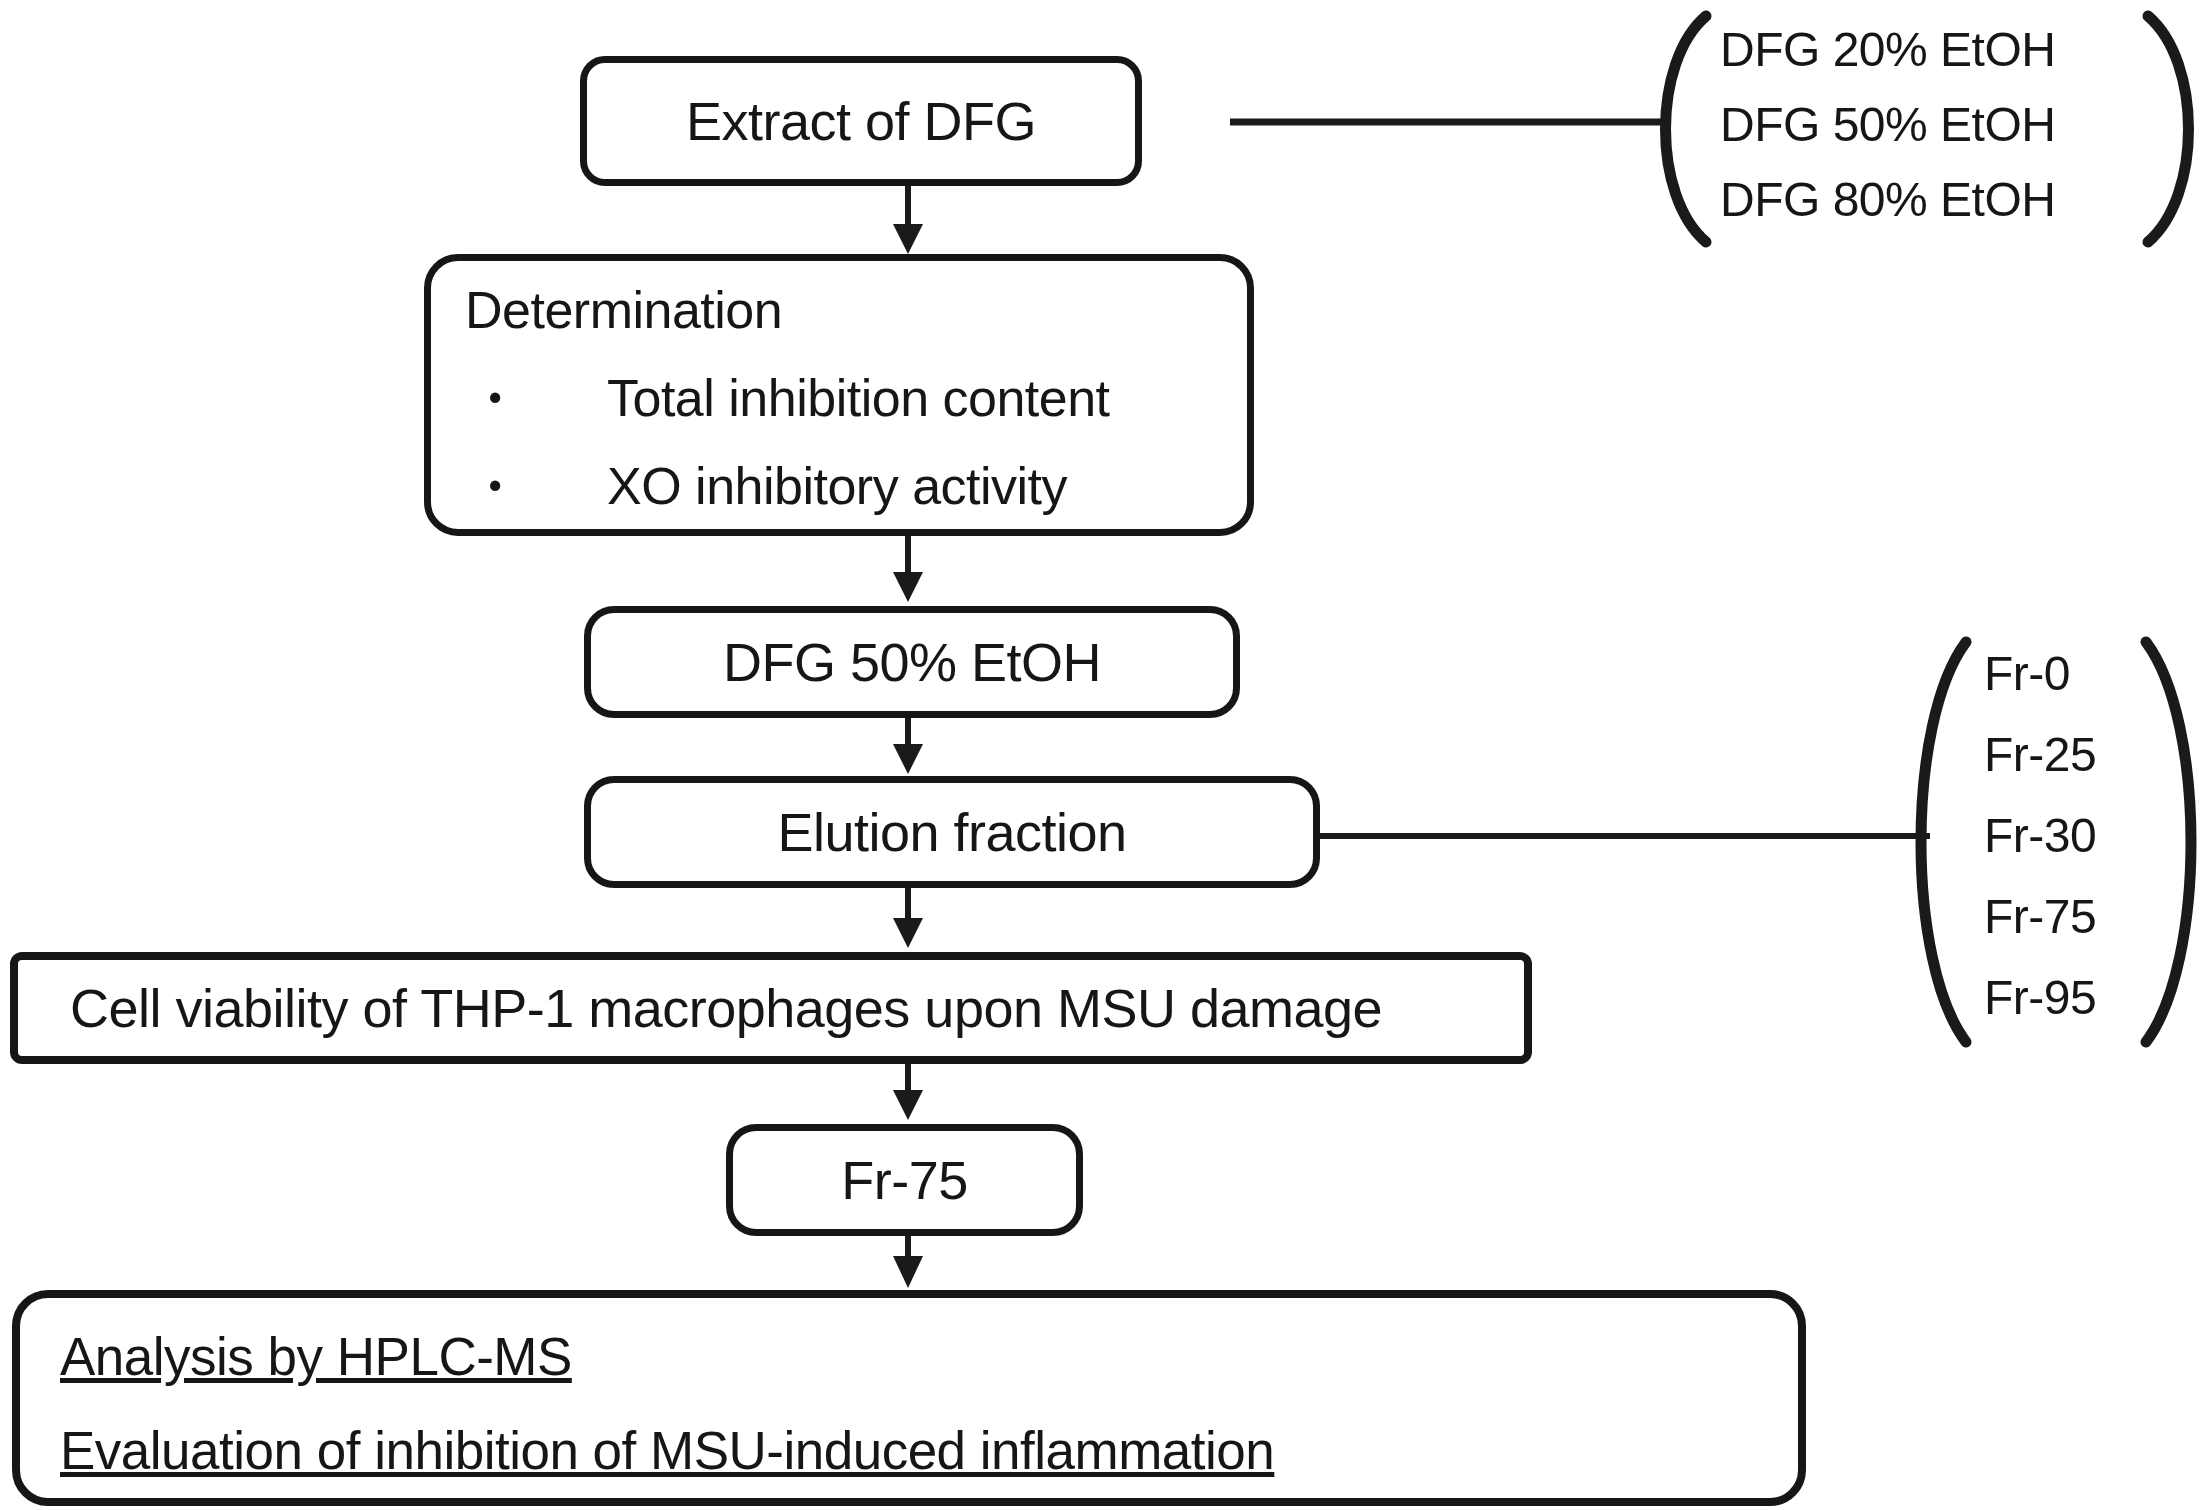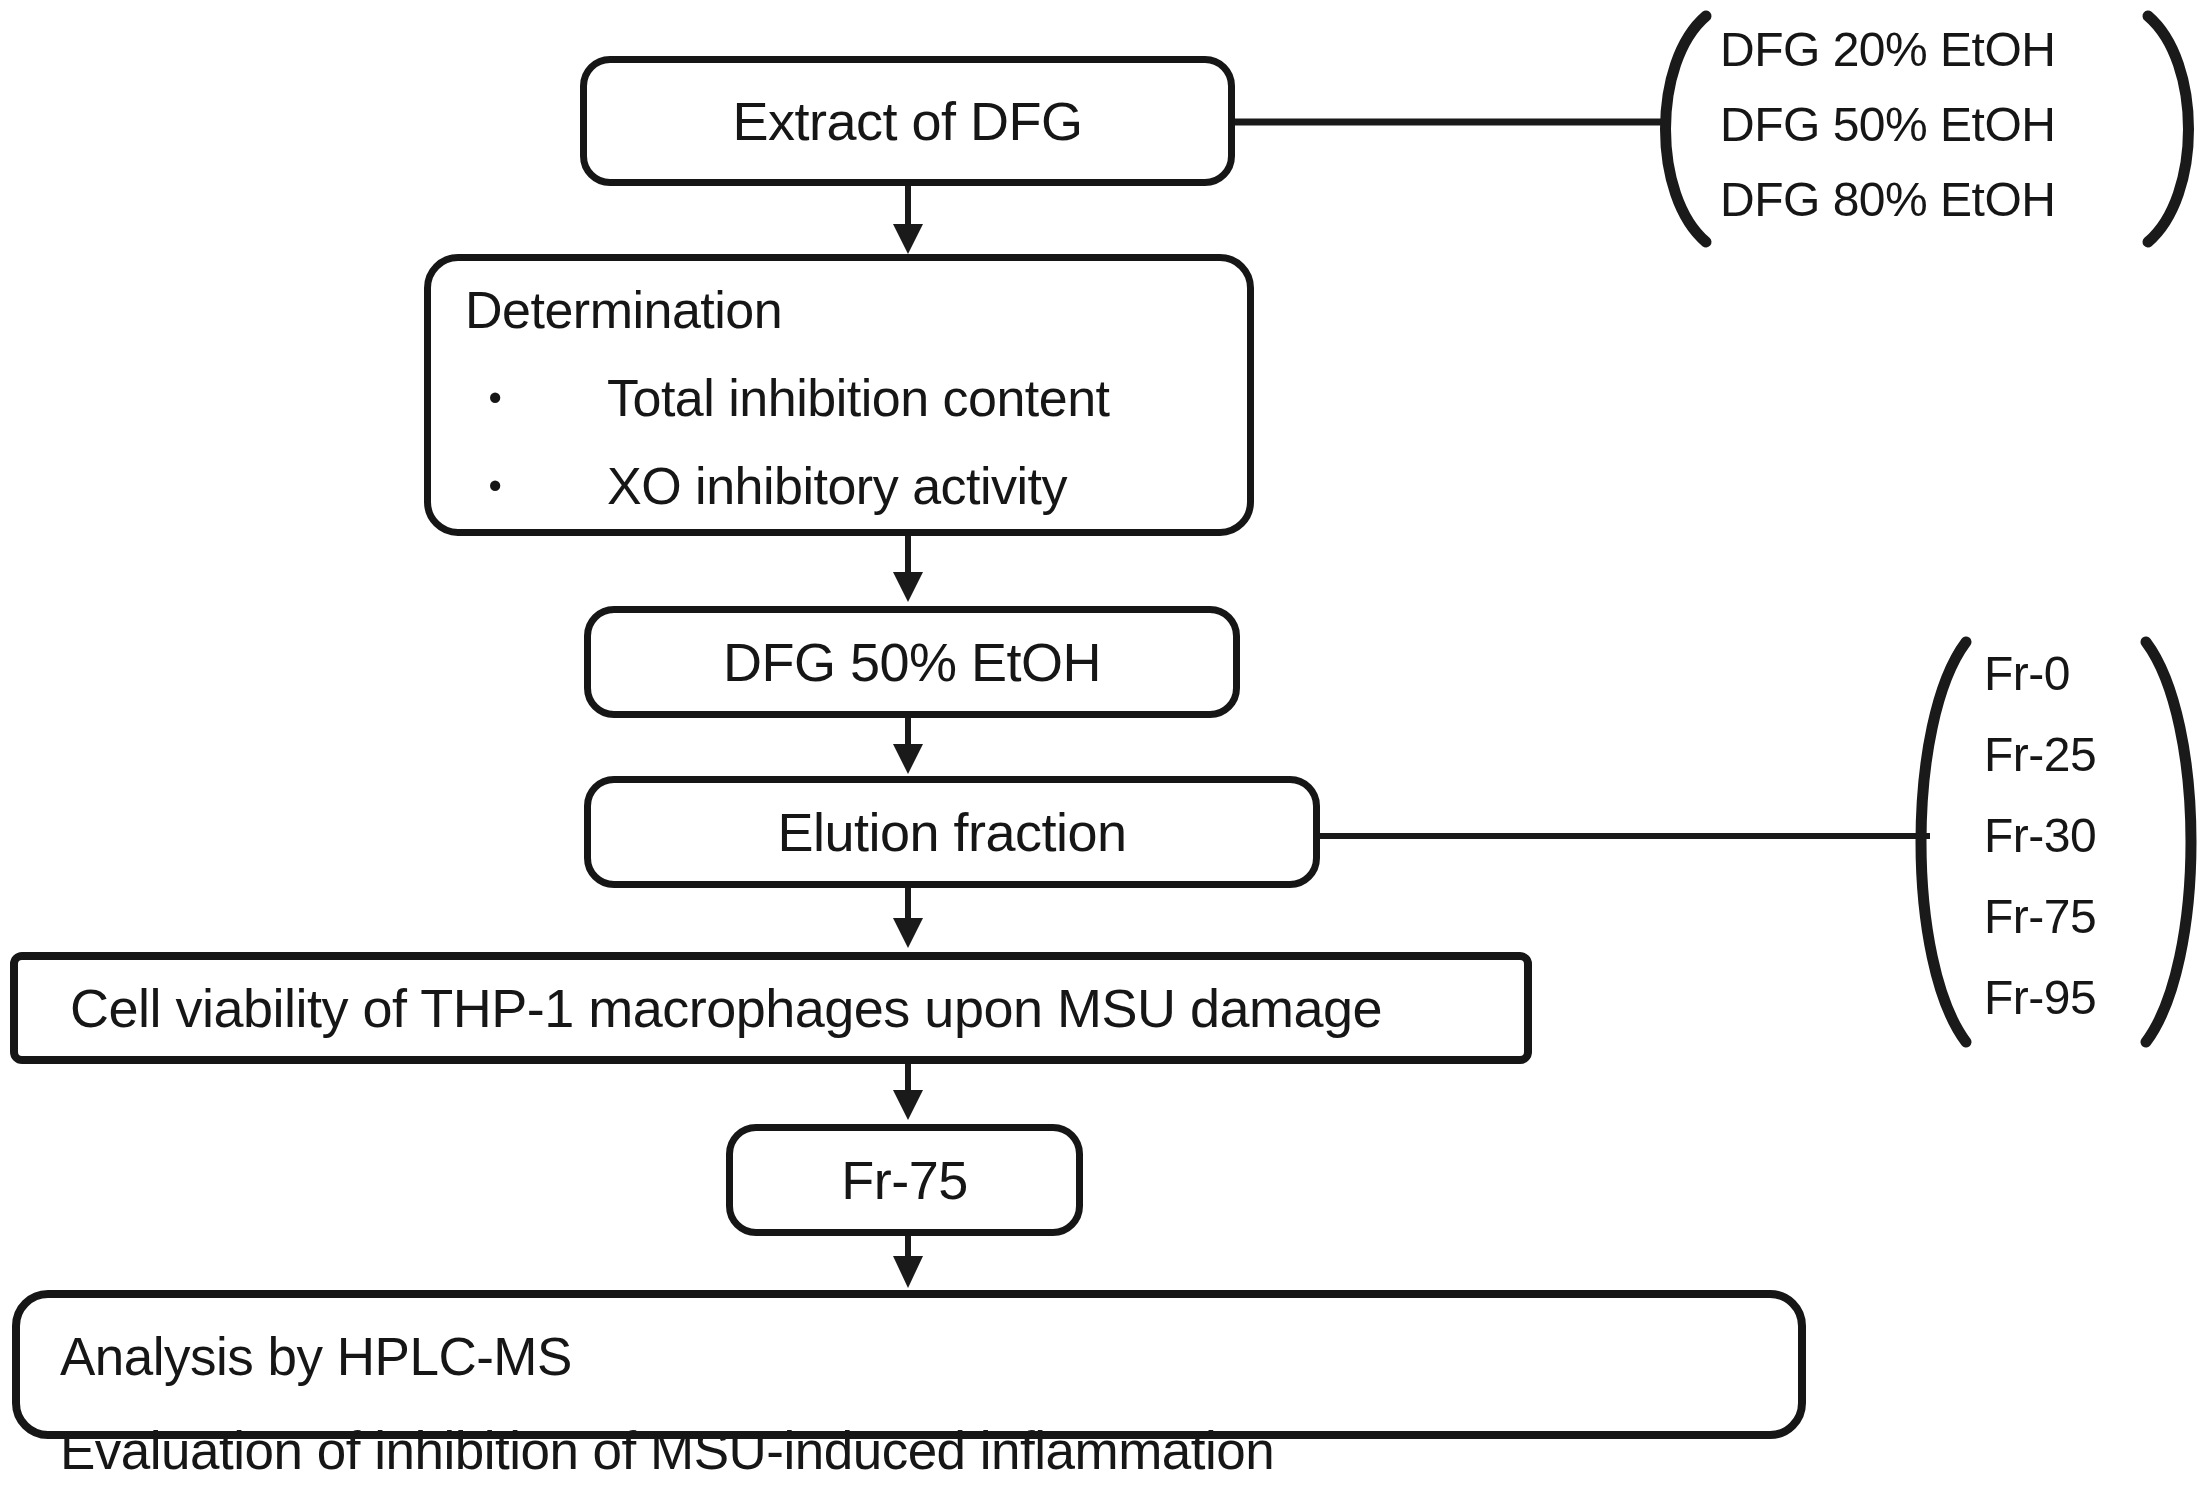--- a/index.html
+++ b/index.html
@@ -26,31 +26,31 @@
     background: #ffffff;
     display: flex;
     align-items: center;
     justify-content: center;
     font-size: 54px;
     letter-spacing: -0.5px;
     z-index: 1;
     white-space: nowrap;
   }
   .box.wide { border-width: 8px; justify-content: flex-start; }
-  .box-extract      { left: 580px;  top: 56px;   width: 655px;  height: 130px; }
+  .box-extract      { left: 580px;  top: 56px;   width: 562px;  height: 130px; border-radius: 25px; }
   .box-determ       { left: 424px;  top: 254px;  width: 830px;  height: 282px;
                       display: block; border-radius: 34px; }
   .box-dfg50        { left: 584px;  top: 606px;  width: 656px;  height: 112px; }
   .box-elution      { left: 584px;  top: 776px;  width: 736px;  height: 112px; }
   .box-cell         { left: 10px;   top: 952px;  width: 1522px; height: 112px;
                       padding-left: 52px; border-radius: 12px; }
   .box-fr75         { left: 726px;  top: 1124px; width: 357px;  height: 112px; }
-  .box-analysis     { left: 12px;   top: 1290px; width: 1794px; height: 149px;
+  .box-analysis     { left: 12px;   top: 1290px; width: 1794px; height: 216px;
                       display: block; padding: 12px 0 0 40px; border-radius: 36px;
-                      font-size: 53px; }
+                      font-size: 53px; text-decoration: underline; }
   .box-analysis .line { display: block; line-height: 94px; }
   .det-title  { font-size: 52px; line-height: 62px; padding: 18px 0 0 34px; }
   .det-bullet { display: flex; align-items: center; font-size: 52px; line-height: 62px; margin-top: 26px; }
   .det-bullet .dot { margin-left: 50px; font-size: 38px; width: 28px; text-align: center; }
   .det-bullet .txt { margin-left: 98px; }
   .bracket-list {
     position: absolute;
     z-index: 1;
     font-size: 48px;
     letter-spacing: -0.5px;

